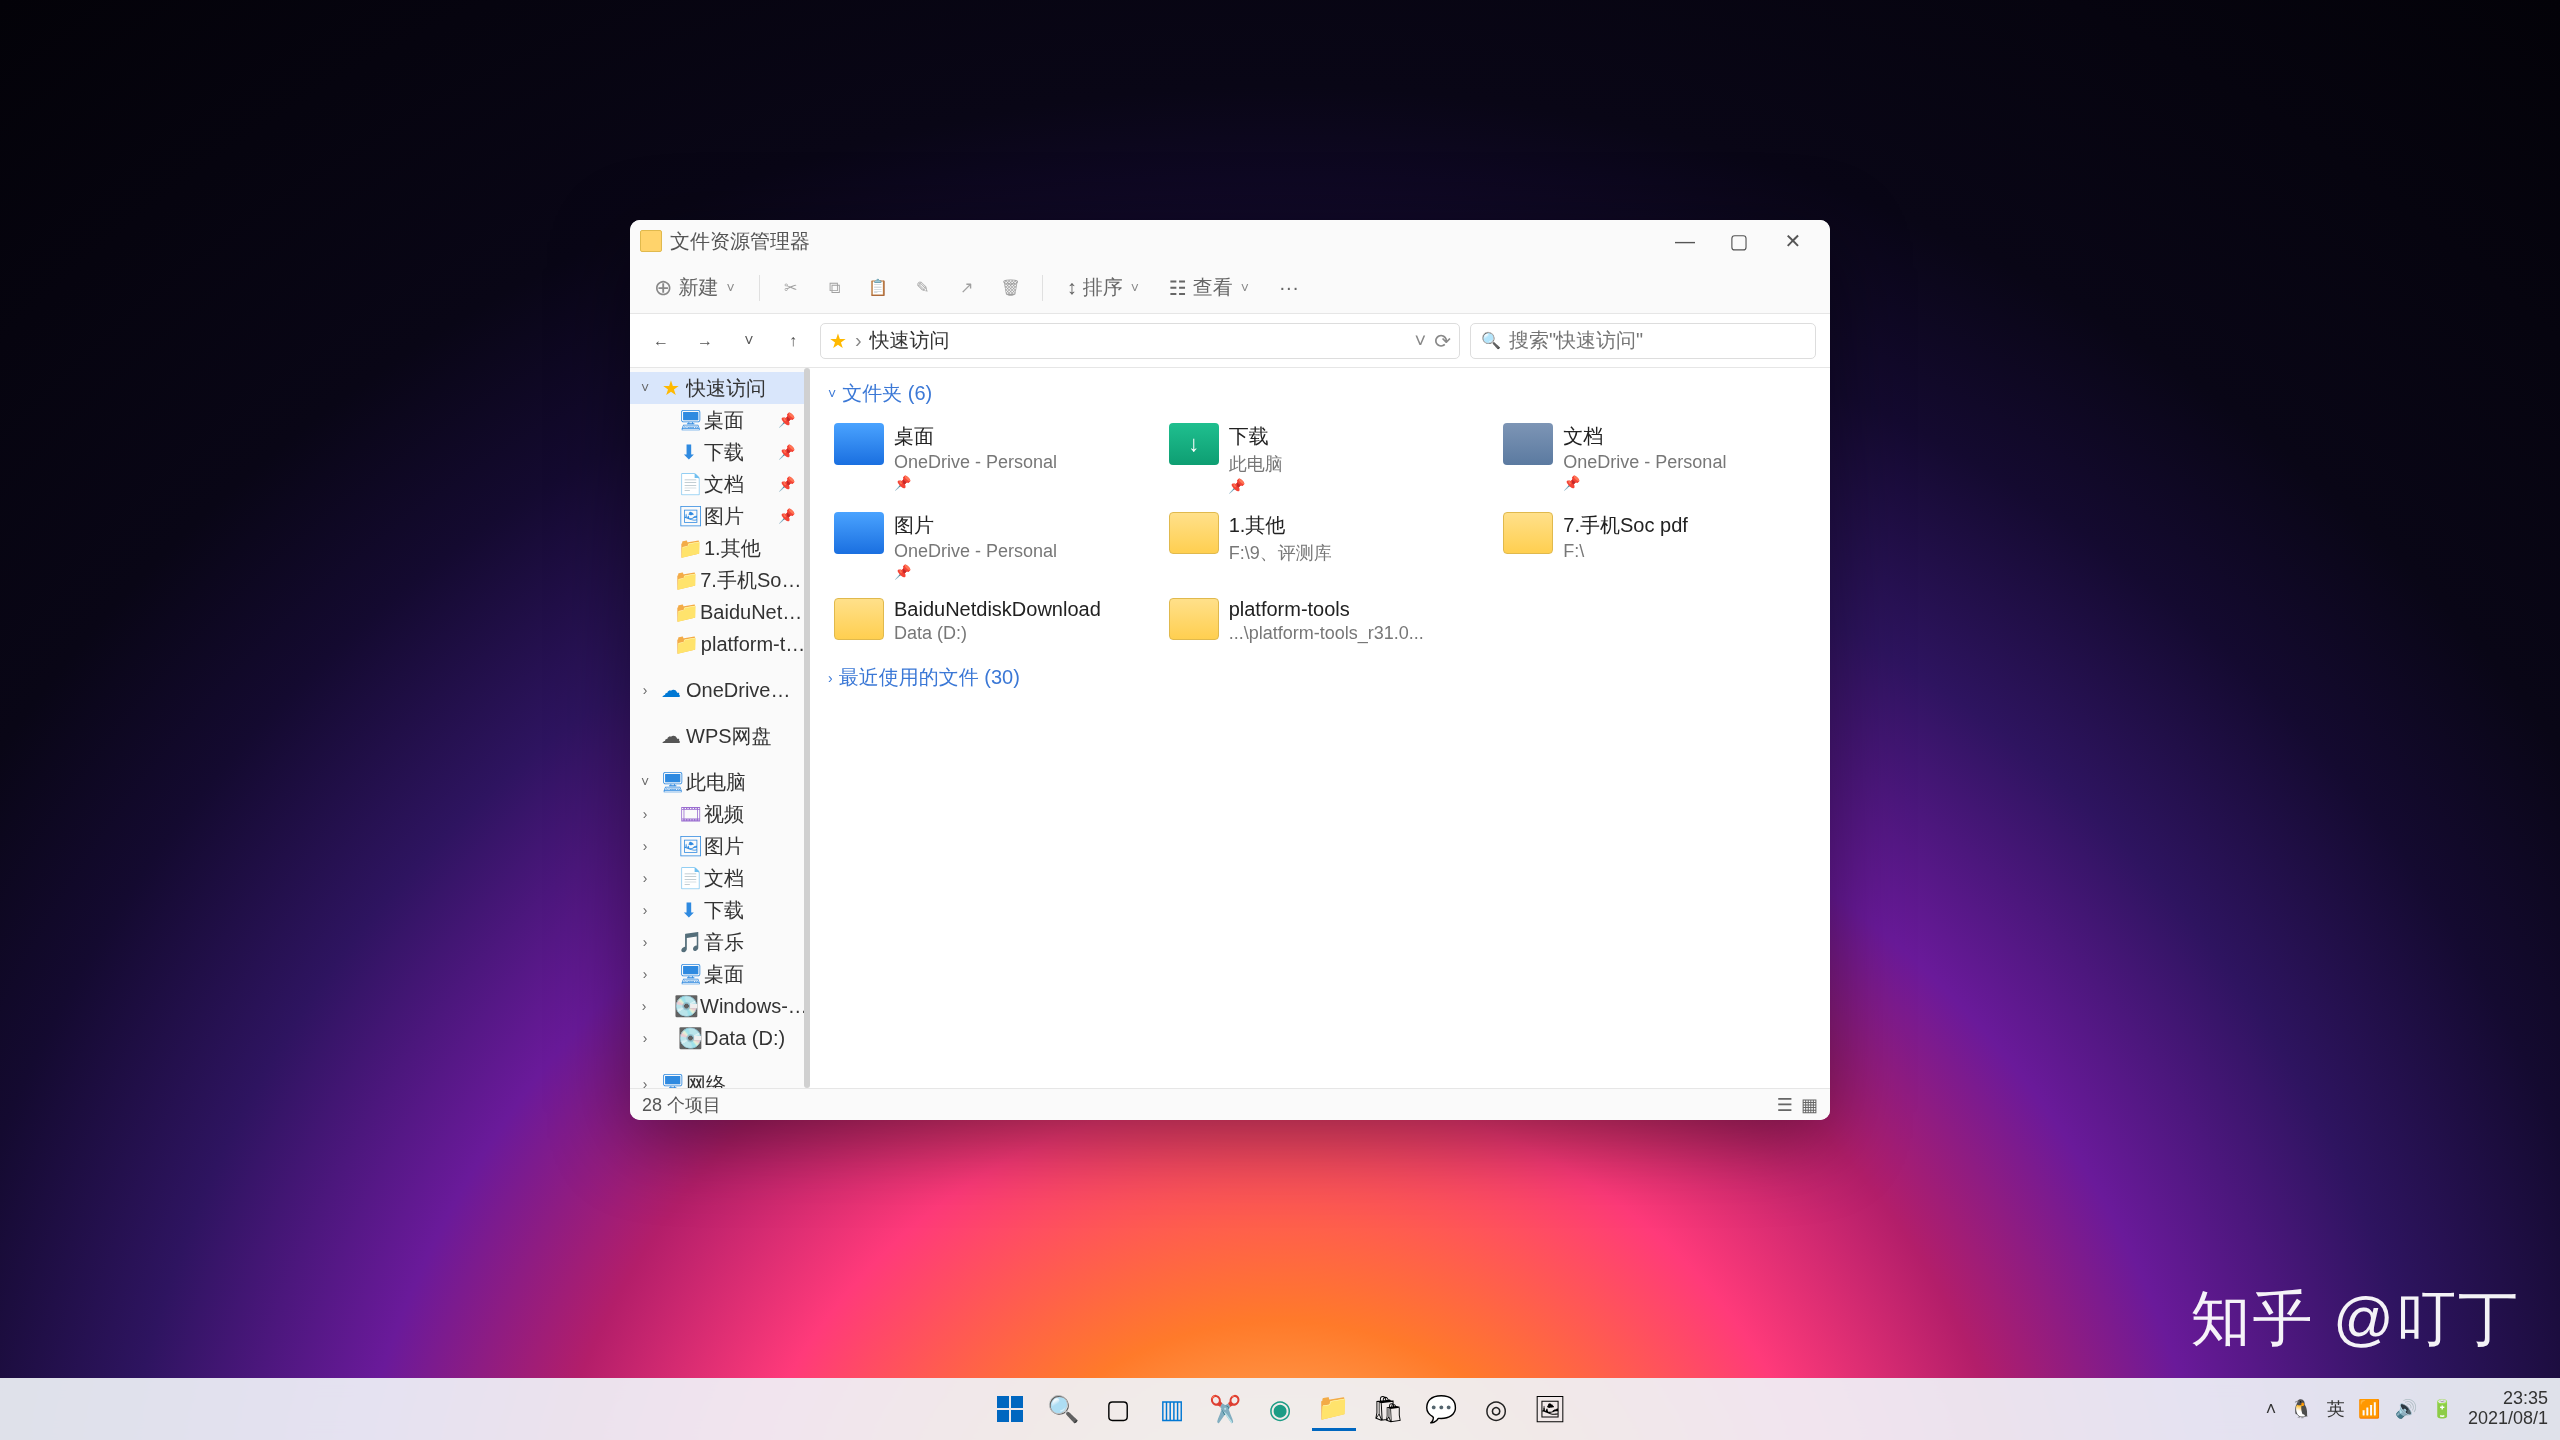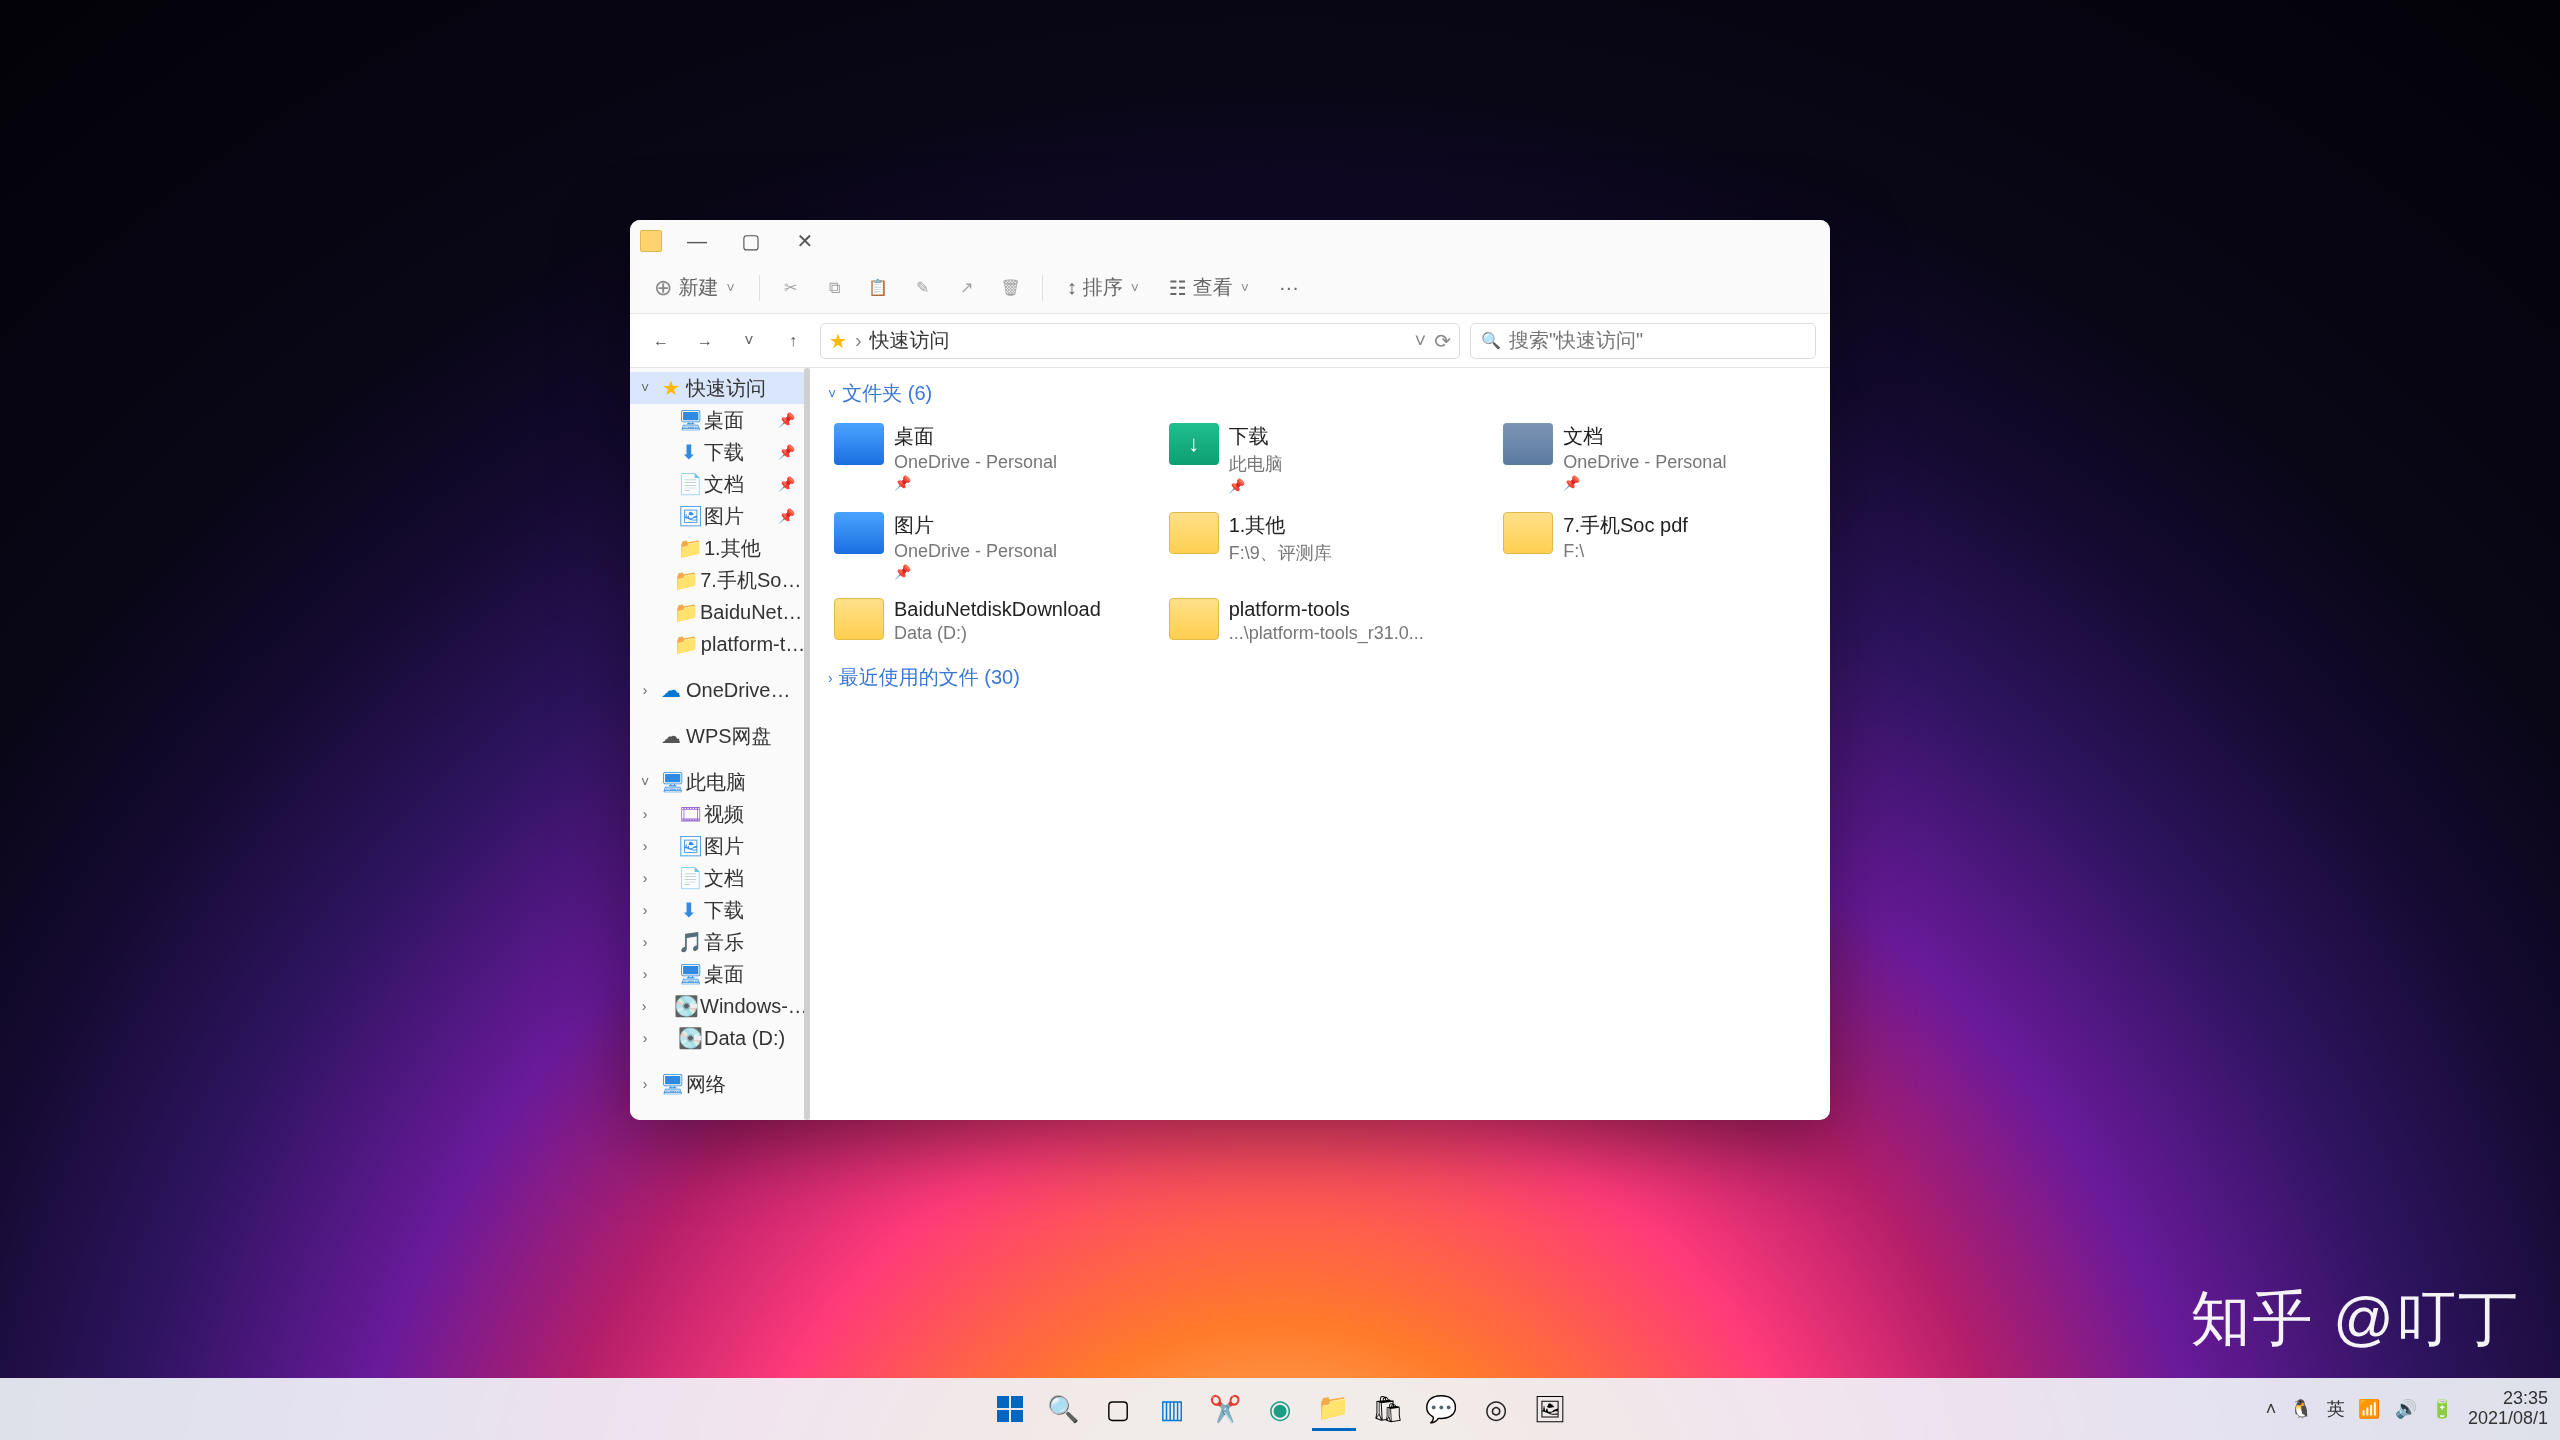--- a/index.html
+++ b/index.html
@@ -89,20 +89,21 @@
 .watermark { position:absolute; right:40px; bottom:80px; font-size:60px; color:#fff; opacity:.95; letter-spacing:2px;}
 </style>
 </head>
 <body>
 
 <div class="desktop">
 
   <div class="window">
     <div class="titlebar">
       <div class="ticon"></div>
+      <div class="title">文件资源管理器</div>
       <div class="winctrls">
         <div>—</div>
         <div>▢</div>
         <div class="close">✕</div>
       </div>
     </div>
 
     <div class="toolbar">
       <div class="tbtn">
         <span style="font-size:22px;color:#888;">⊕</span>
@@ -353,20 +354,27 @@
         </div>
         <div class="group">
           <div class="ghead">
             <span class="tw">›</span>
             <span>最近使用的文件 (30)</span>
           </div>
         </div>
       </div>
     </div>
 
+    <div class="statusbar">
+      <span>28 个项目</span>
+      <div class="viewbtns">
+        <span>☰</span>
+        <span>▦</span>
+      </div>
+    </div>
   </div>
 
   <div class="taskbar">
     <div class="tbcenter">
       <div class="tskicon">
           <div class="winlogo">
             <span></span>
             <span></span>
             <span></span>
             <span></span>

